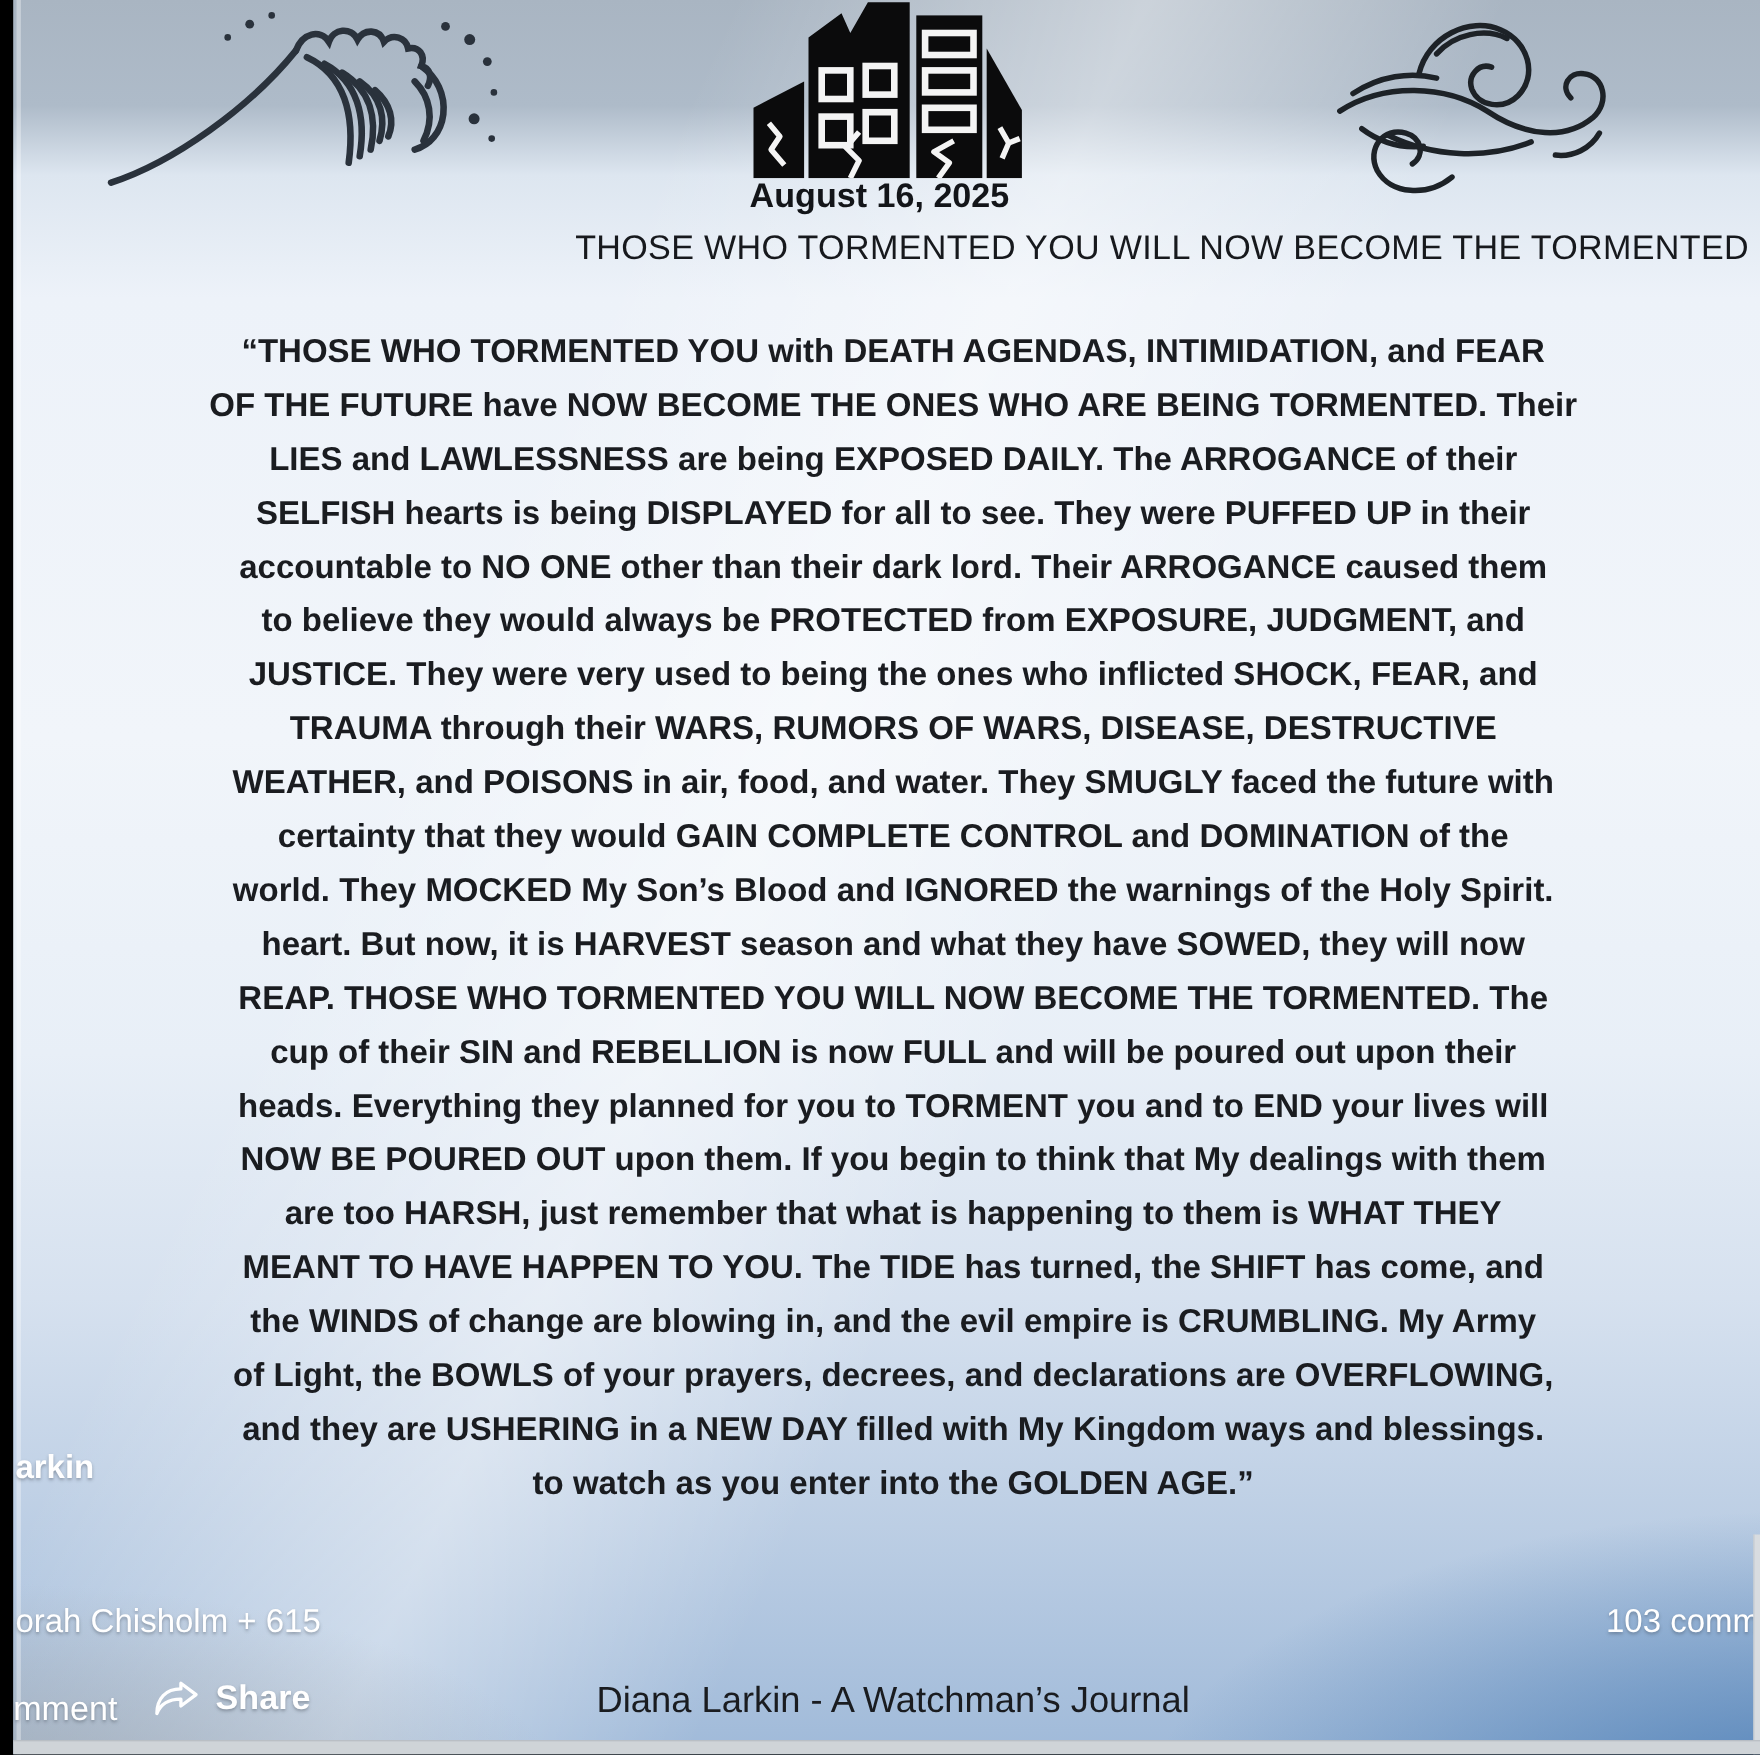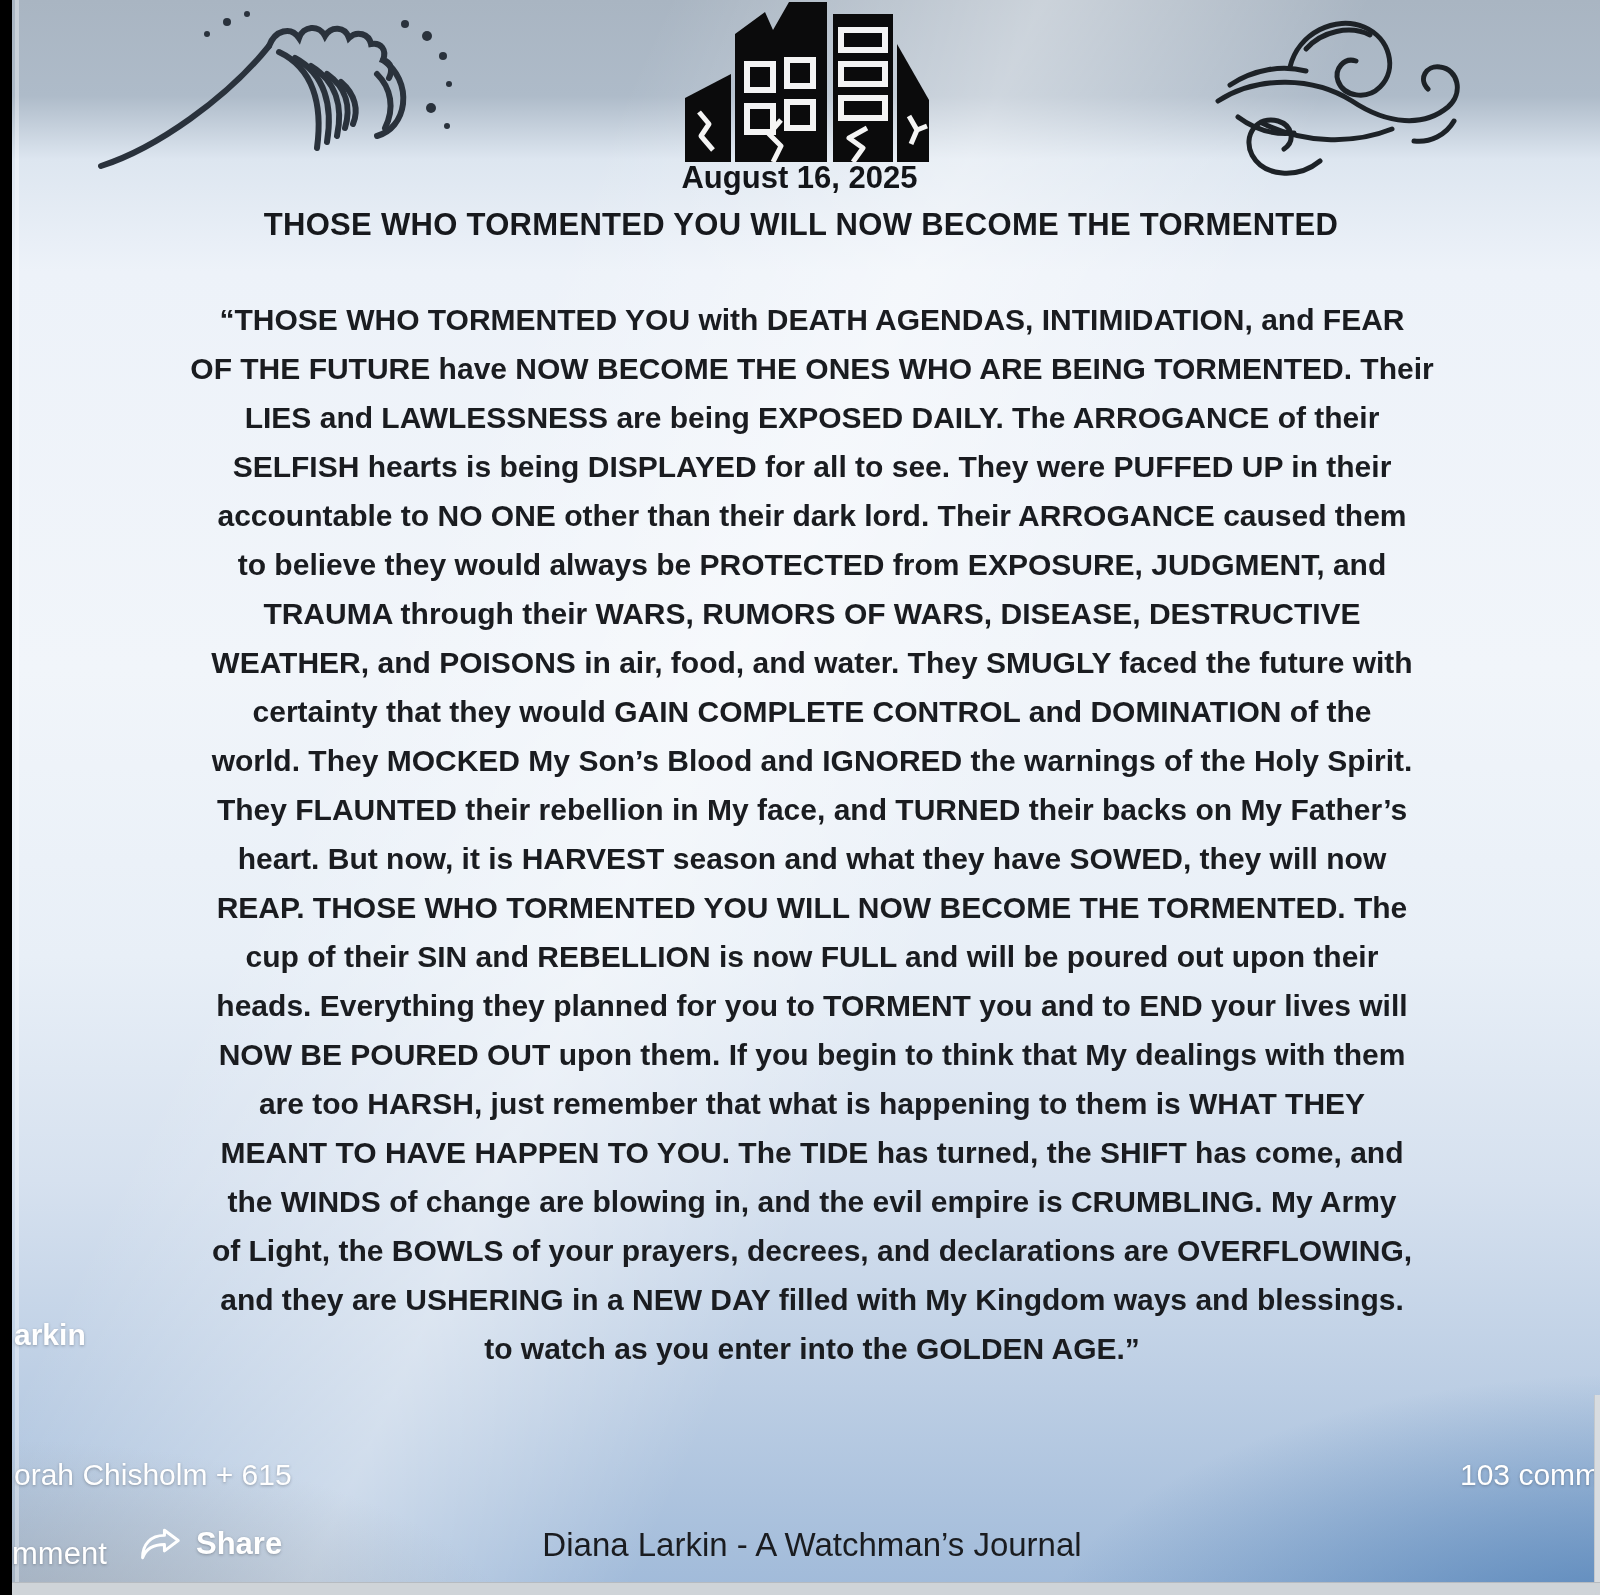--- a/index.html
+++ b/index.html
@@ -14,22 +14,22 @@
     margin-left: 12px;
   }
   .left-sheen { position:absolute; left:3px; top:0; width:4px; height:100%;
     background:rgba(255,255,255,0.35); }
   svg.deco { position:absolute; }
   .date-line {
     position:absolute; top:160px; left:0; width:1575px; text-align:center;
     font-size:31px; font-weight:700; color:#131519;
   }
   .title-line {
-    position:absolute; top:207px; left:0; width:1578px; text-align:center;
-    font-size:31px; font-weight:700; color:#17191d; letter-spacing:0.3px;
+    position:absolute; top:207px; left:0; width:1578px; text-align:right;
+    font-size:31px; font-weight:400; color:#17191d; letter-spacing:0.3px;
   }
   .body-block {
     position:absolute; top:295px; left:40px; width:1520px; text-align:center; color:#1a1c20;
   }
   .body-line { font-size:30px; font-weight:700; line-height:49px; white-space:nowrap; }
   .attribution-line {
     position:absolute; top:1520px; left:40px; width:1520px; text-align:center;
     font-size:33px; font-weight:400; line-height:49px; color:#1a1c20;
   }
   .ov { position:absolute; color:#ffffff; text-shadow:0 1px 3px rgba(40,45,55,0.35); }
@@ -124,25 +124,25 @@
   <div class="date-line">August 16, 2025</div>
   <div class="title-line">THOSE WHO TORMENTED YOU WILL NOW BECOME THE TORMENTED</div>
 
   <div class="body-block">
       <div class="body-line">“THOSE WHO TORMENTED YOU with DEATH AGENDAS, INTIMIDATION, and FEAR</div>
       <div class="body-line">OF THE FUTURE have NOW BECOME THE ONES WHO ARE BEING TORMENTED. Their</div>
       <div class="body-line">LIES and LAWLESSNESS are being EXPOSED DAILY. The ARROGANCE of their</div>
       <div class="body-line">SELFISH hearts is being DISPLAYED for all to see. They were PUFFED UP in their</div>
       <div class="body-line">accountable to NO ONE other than their dark lord. Their ARROGANCE caused them</div>
       <div class="body-line">to believe they would always be PROTECTED from EXPOSURE, JUDGMENT, and</div>
+      <div class="body-line">JUSTICE. They were very used to being the ones who inflicted SHOCK, FEAR, and</div>
       <div class="body-line">TRAUMA through their WARS, RUMORS OF WARS, DISEASE, DESTRUCTIVE</div>
       <div class="body-line">WEATHER, and POISONS in air, food, and water. They SMUGLY faced the future with</div>
       <div class="body-line">certainty that they would GAIN COMPLETE CONTROL and DOMINATION of the</div>
       <div class="body-line">world. They MOCKED My Son’s Blood and IGNORED the warnings of the Holy Spirit.</div>
-      <div class="body-line">They FLAUNTED their rebellion in My face, and TURNED their backs on My Father’s</div>
       <div class="body-line">heart. But now, it is HARVEST season and what they have SOWED, they will now</div>
       <div class="body-line">REAP. THOSE WHO TORMENTED YOU WILL NOW BECOME THE TORMENTED. The</div>
       <div class="body-line">cup of their SIN and REBELLION is now FULL and will be poured out upon their</div>
       <div class="body-line">heads. Everything they planned for you to TORMENT you and to END your lives will</div>
       <div class="body-line">NOW BE POURED OUT upon them. If you begin to think that My dealings with them</div>
       <div class="body-line">are too HARSH, just remember that what is happening to them is WHAT THEY</div>
       <div class="body-line">MEANT TO HAVE HAPPEN TO YOU. The TIDE has turned, the SHIFT has come, and</div>
       <div class="body-line">the WINDS of change are blowing in, and the evil empire is CRUMBLING. My Army</div>
       <div class="body-line">of Light, the BOWLS of your prayers, decrees, and declarations are OVERFLOWING,</div>
       <div class="body-line">and they are USHERING in a NEW DAY filled with My Kingdom ways and blessings.</div>

